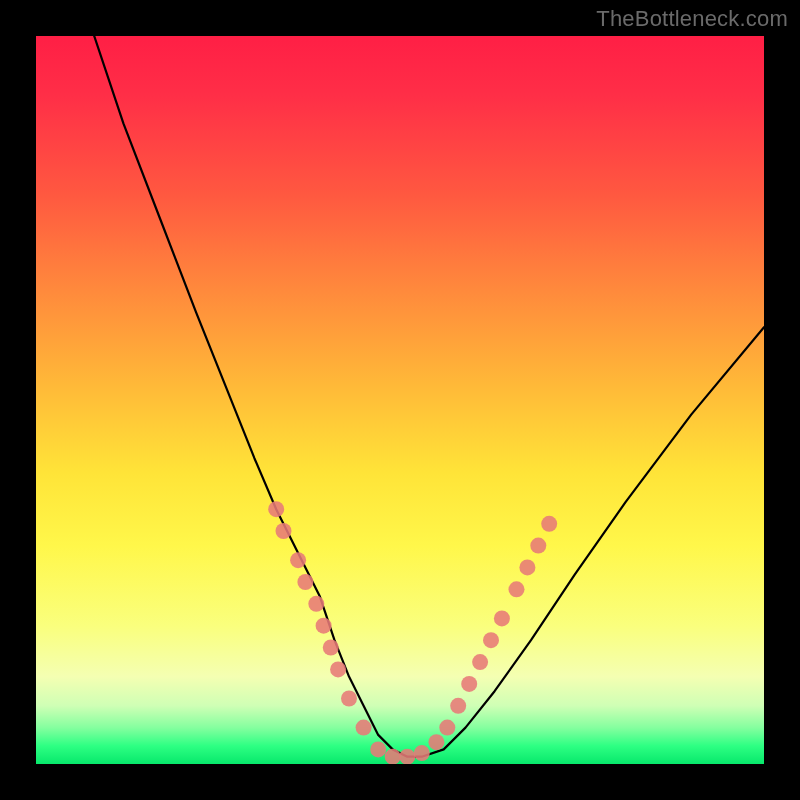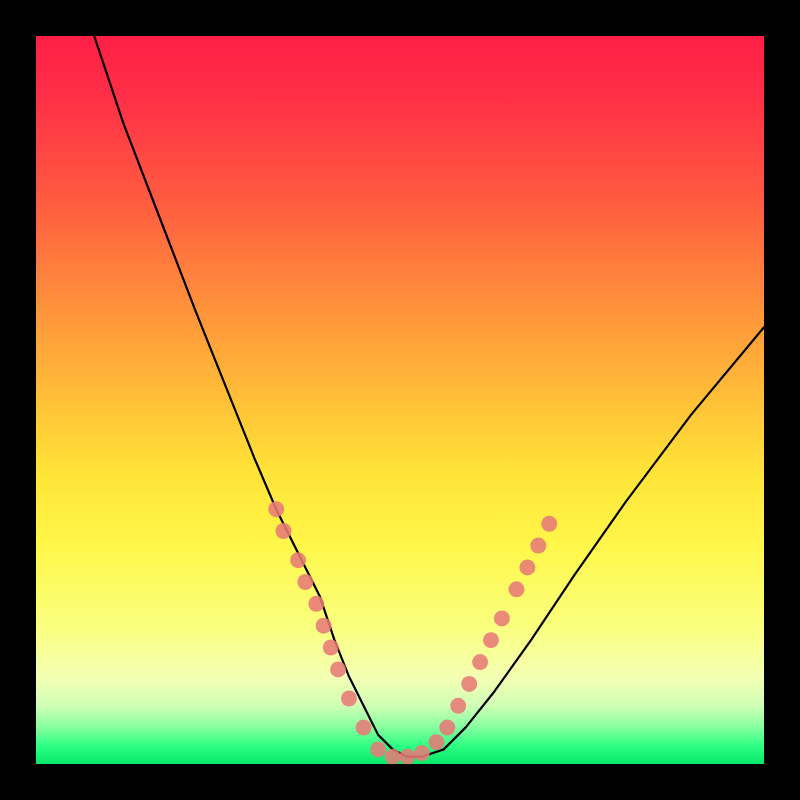--- a/index.html
+++ b/index.html
@@ -98,13 +98,14 @@
           <circle cx="444.1" cy="626.1" r="8" fill="#e77a77" fill-opacity="0.88"></circle>
           <circle cx="455.0" cy="604.2" r="8" fill="#e77a77" fill-opacity="0.88"></circle>
           <circle cx="465.9" cy="582.4" r="8" fill="#e77a77" fill-opacity="0.88"></circle>
           <circle cx="480.5" cy="553.3" r="8" fill="#e77a77" fill-opacity="0.88"></circle>
           <circle cx="491.4" cy="531.4" r="8" fill="#e77a77" fill-opacity="0.88"></circle>
           <circle cx="502.3" cy="509.6" r="8" fill="#e77a77" fill-opacity="0.88"></circle>
           <circle cx="513.2" cy="487.8" r="8" fill="#e77a77" fill-opacity="0.88"></circle>
         </g>
     </svg>
   </div>
+  <div class="watermark">TheBottleneck.com</div>
 </div>
 
 </body></html>

